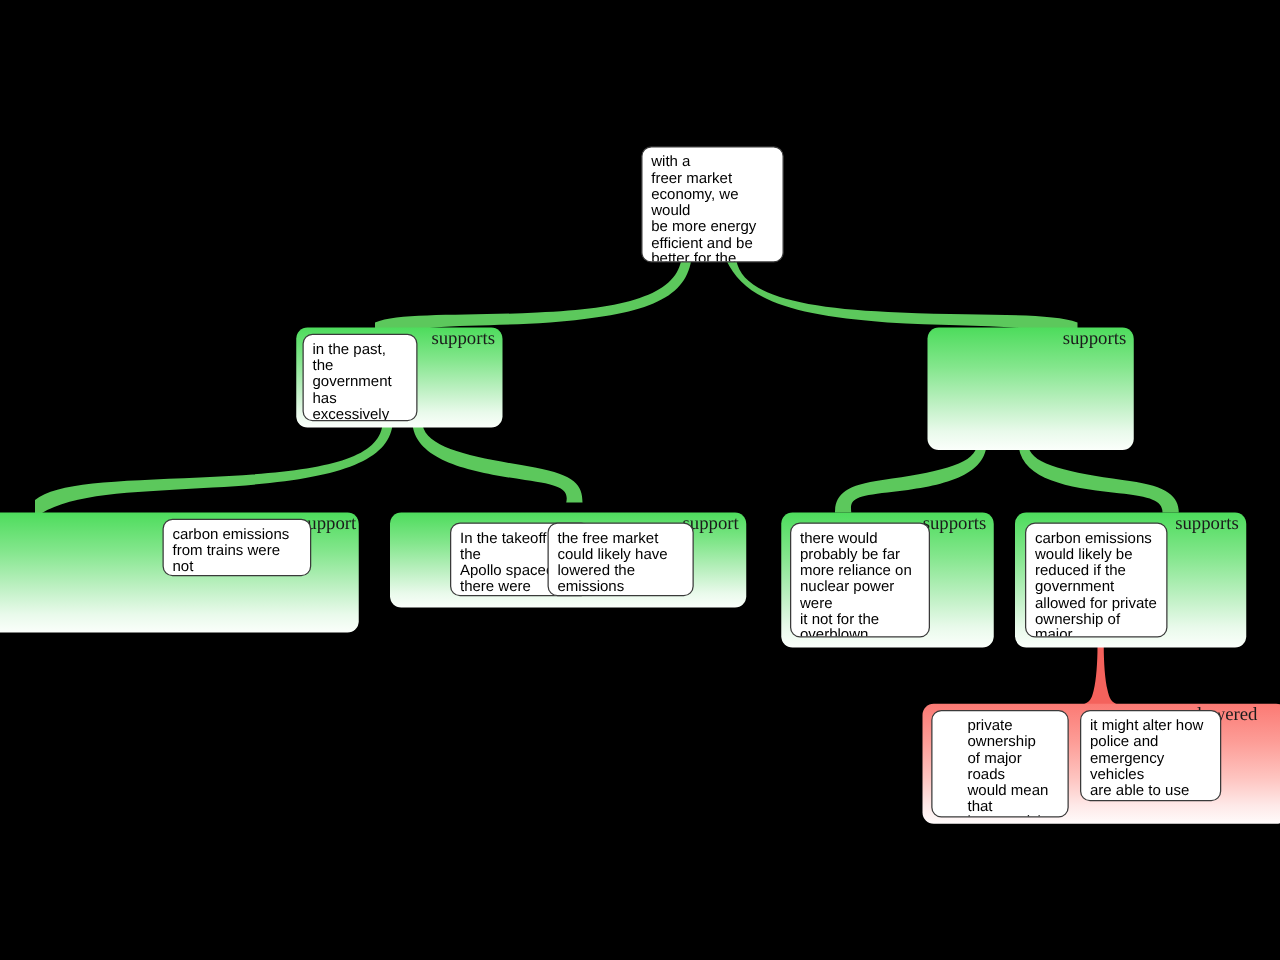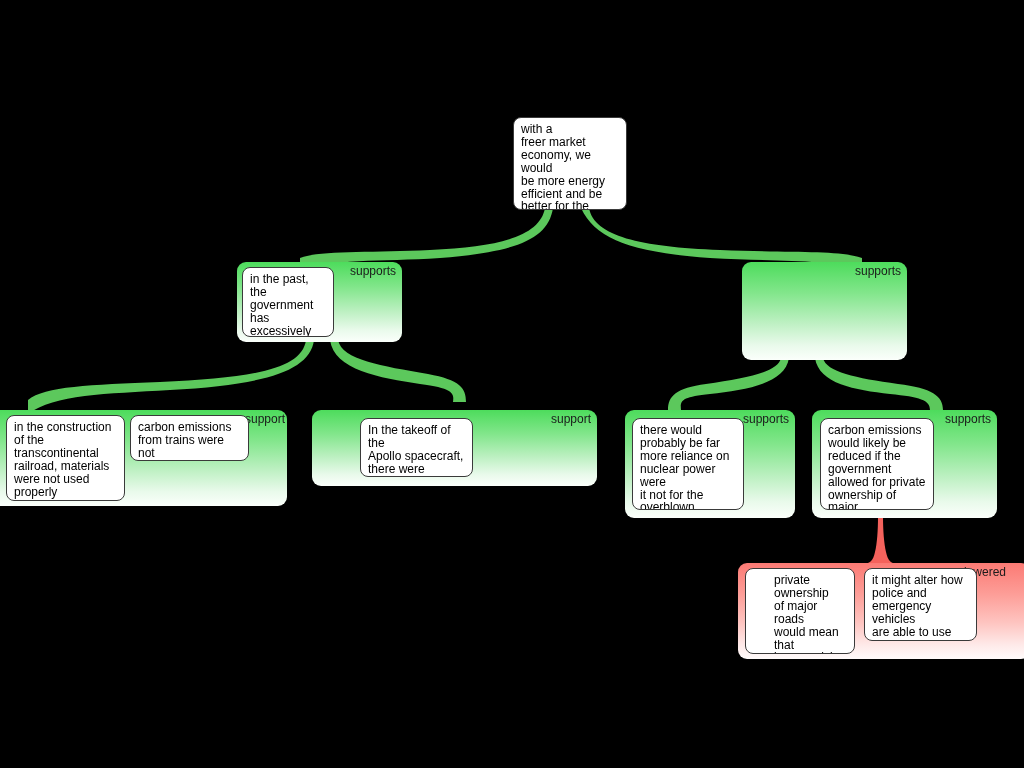--- a/index.html
+++ b/index.html
@@ -38,25 +38,25 @@
   }
   .group.support {
     background: linear-gradient(to bottom, #4ddc5c 0%, #83e68c 32%, #bdf0c2 62%, #e9faeb 85%, #fbfffb 100%);
   }
   .group.oppose {
     background: linear-gradient(to bottom, #fb7a74 0%, #fd9d97 32%, #fec4c0 62%, #fee9e8 85%, #fffbfb 100%);
   }
   .group-label {
     position: absolute;
     top: 4px;
-    font-size: 12px;
+    font-size: 15px;
     line-height: 11px;
     color: #1b1b1b;
     white-space: nowrap;
-    font-family: Liberation Sans, sans-serif;
+    font-family: Liberation Serif, serif;
   }
   .node {
     position: absolute;
     background: #ffffff;
     border: 1px solid #3a3a3a;
     border-radius: 8px;
     box-sizing: border-box;
     padding: 5px 6px 4px 7px;
     font-size: 12px;
     line-height: 12.9px;
@@ -162,37 +162,35 @@
 materials that hurt
 the environment</div>
 
   <div class="group support" style="left:742px; top:262px; width:165px; height:98px;">
     <span class="group-label" style="right:6px;">supports</span>
   </div>
 
   <div class="group support" style="left:-8px; top:410px; width:295px; height:96px;">
     <span class="group-label" style="right:2px;">support</span>
   </div>
-  <div class="node" style="left:6px; top:415px; width:119px; height:86px;">in the construction
-of the
-transcontinental
-railroad, materials
-were not used
-properly</div>
   <div class="node" style="left:130px; top:415px; width:119px; height:46px;">carbon emissions
 from trains were not
 economized</div>
 
   <div class="group support" style="left:312px; top:410px; width:285px; height:76px;">
     <span class="group-label" style="right:6px;">support</span>
   </div>
   <div class="node" style="left:320px; top:418px; width:113px; height:59px;margin-left:40px;">In the takeoff of the
 Apollo spacecraft,
 there were extreme
 CO2 emissions</div>
+  <div class="node" style="left:438px; top:418px; width:117px; height:59px;">the free market
+could likely have
+lowered the
+emissions</div>
 
   <div class="group support" style="left:625px; top:410px; width:170px; height:108px;">
     <span class="group-label" style="right:6px;">supports</span>
   </div>
   <div class="node" style="left:632px; top:418px; width:112px; height:92px;">there would
 probably be far
 more reliance on
 nuclear power were
 it not for the
 overblown

